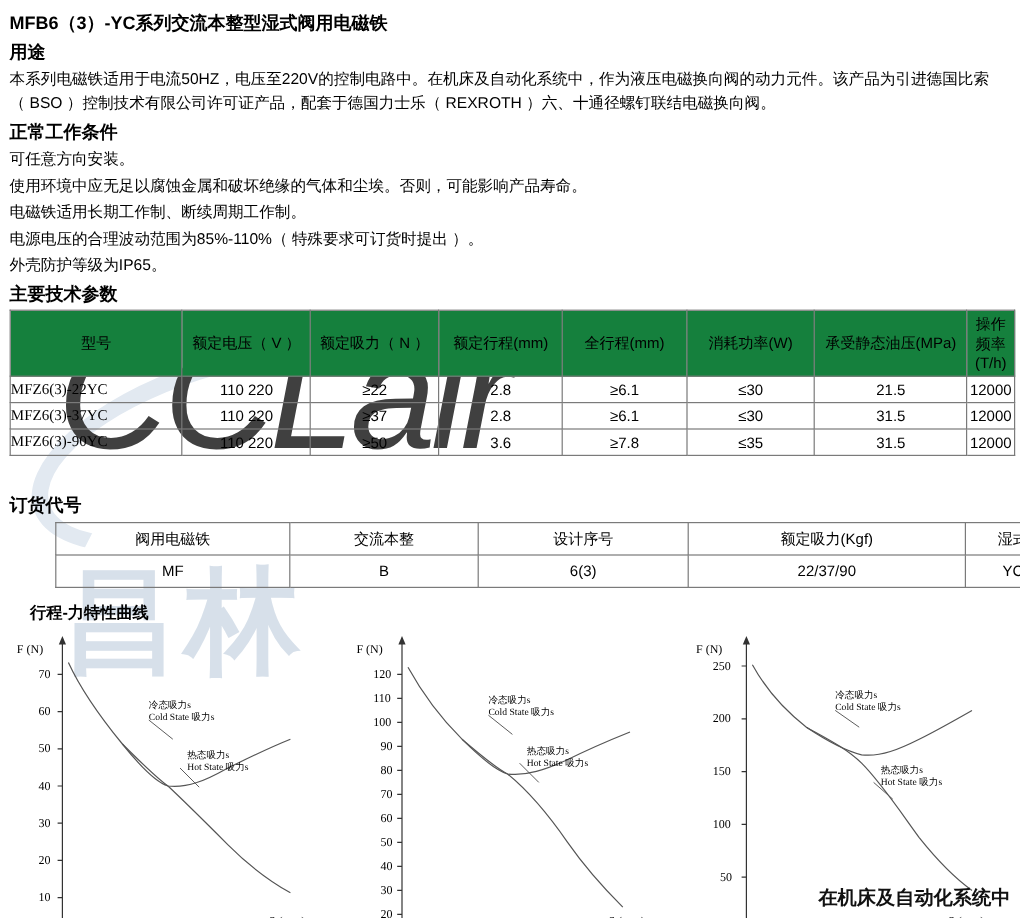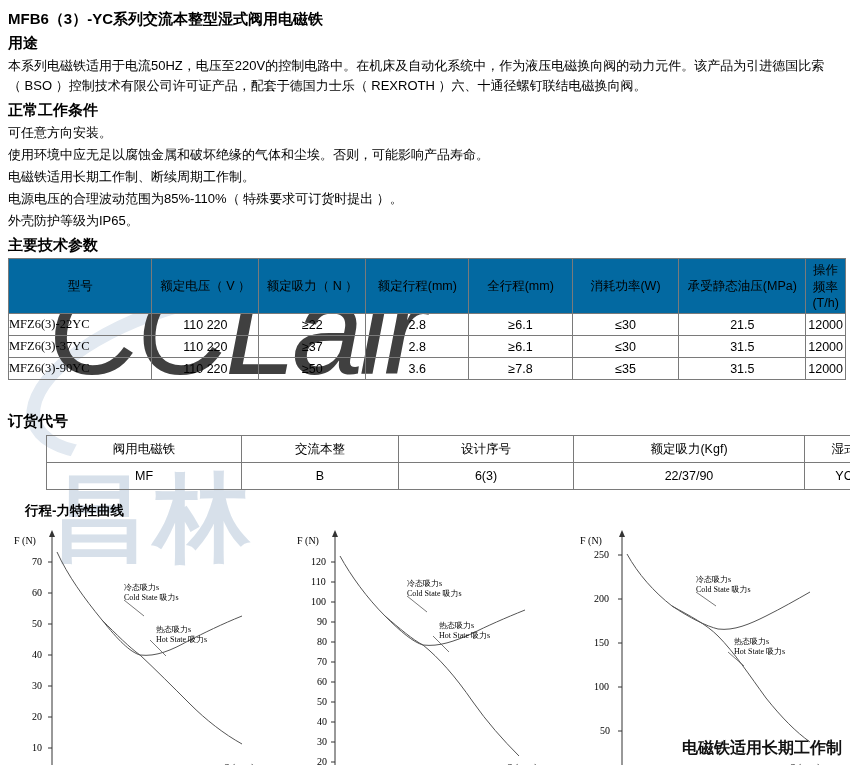--- a/index.html
+++ b/index.html
@@ -93,21 +93,21 @@
   }
   .spec-table th, .spec-table td,
   .order-table th, .order-table td {
     border: 1px solid #7a7a7a;
     font-size: 12.5px;
     text-align: center;
     padding: 3px 2px;
     font-weight: normal;
   }
   .spec-table thead th {
-    background: #0369a1;
+    background: #15803d;
     font-weight: normal;
   }
   .spec-table tbody td:first-child {
     text-align: left;
     padding-left: 0;
     font-family: Liberation Serif, serif;
   }
   .order-table {
     margin-top: 4px;
     margin-left: 40px;
@@ -371,14 +371,14 @@
           <text x="124" y="68" font-size="8" font-family="Liberation Serif, serif">Cold State 吸力s</text>
           <text x="162" y="120" font-size="8" font-family="Liberation Serif, serif">热态吸力s</text>
           <text x="162" y="130" font-size="8" font-family="Liberation Serif, serif">Hot State 吸力s</text>
         </svg>
 
       </div>
 
     </div>
   </div>
 
-  <div class="footer-brand">电磁铁适用长期工作制</div>
+  <div class="footer-brand">在机床及自动化系统中</div>
 </div>
 
 </body></html>

